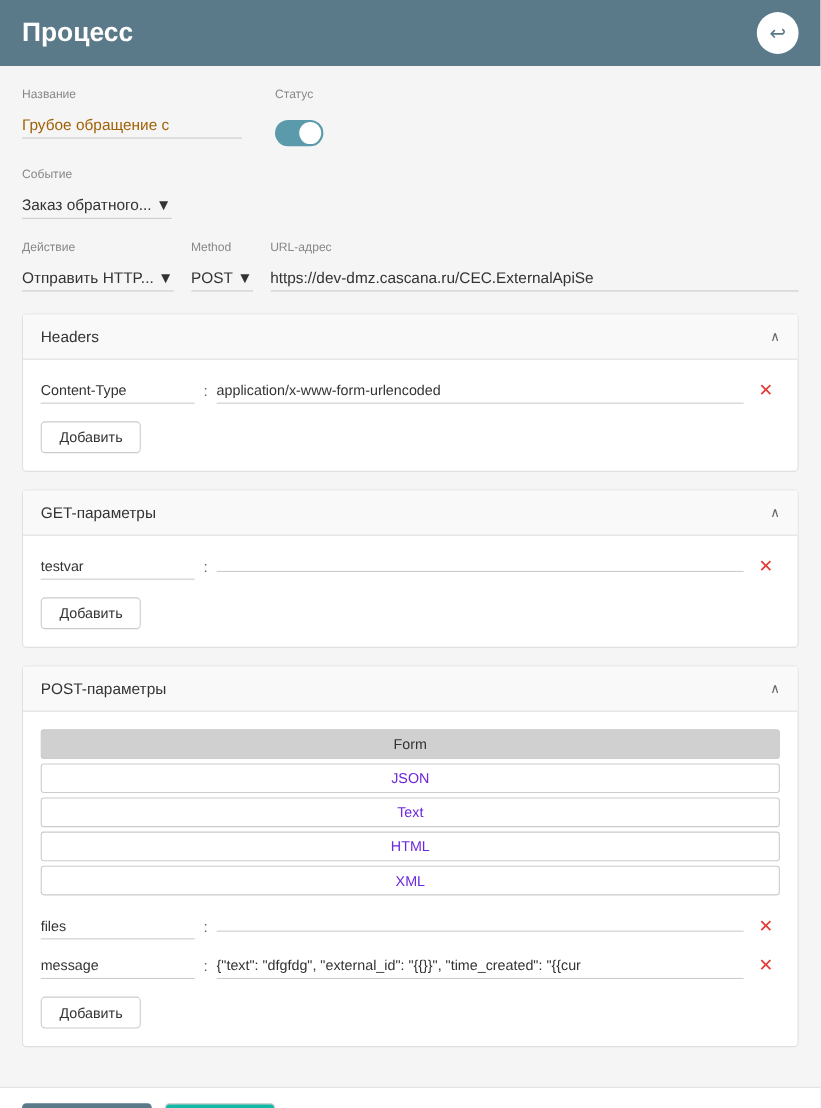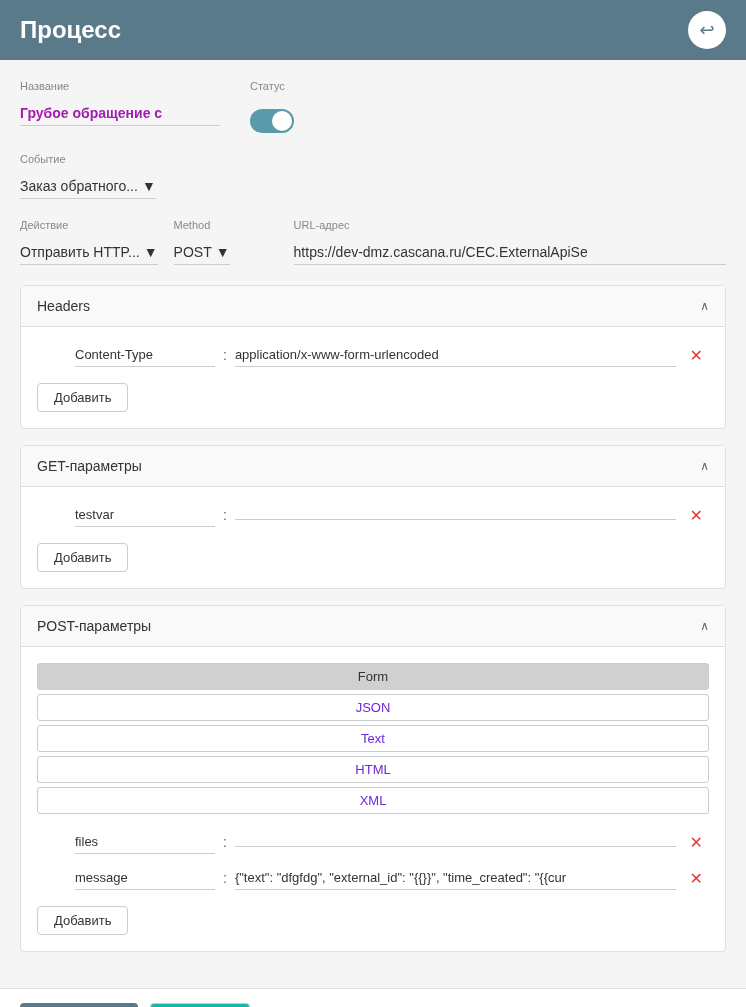--- a/index.html
+++ b/index.html
@@ -60,25 +60,24 @@
       gap: 9px;
     }
 
     .field-label {
       font-size: 11px;
       color: #888;
     }
 
     .field-value {
       font-size: 14px;
-      color: #a21caf;
+      color: #a16207;
       border-bottom: 1px solid #ccc;
       padding: 4px 0;
       min-width: 120px;
-      font-weight: bold;
     }
 
     .field-value-wide {
       min-width: 200px;
     }
 
     .toggle-switch {
       margin-top: 8px;
       width: 44px;
       height: 24px;
@@ -160,21 +159,20 @@
 
     .section-body {
       padding: 16px;
     }
 
     .param-row {
       display: flex;
       align-items: center;
       gap: 8px;
       margin-bottom: 12px;
-      margin-left: 38px;
     }
 
     .param-key {
       font-size: 13px;
       color: #333;
       border-bottom: 1px solid #ccc;
       padding: 4px 0;
       width: 140px;
       flex-shrink: 0;
     }
@@ -319,21 +317,21 @@
         <span class="chevron-down">▼</span>
       </div>
     </div>
     <div class="field-group">
       <span class="field-label">Method</span>
       <div class="select-field">
         <span>POST</span>
         <span class="chevron-down">▼</span>
       </div>
     </div>
-    <div class="field-group" style="flex:1; min-width:0;margin-left:48px;">
+    <div class="field-group" style="flex:1; min-width:0;">
       <span class="field-label">URL-адрес</span>
       <div class="url-field">https://dev-dmz.cascana.ru/CEC.ExternalApiSe</div>
     </div>
   </div>
 
   <div class="section">
     <div class="section-header">
       <span class="section-title">Headers</span>
       <span class="chevron-up">∧</span>
     </div>

